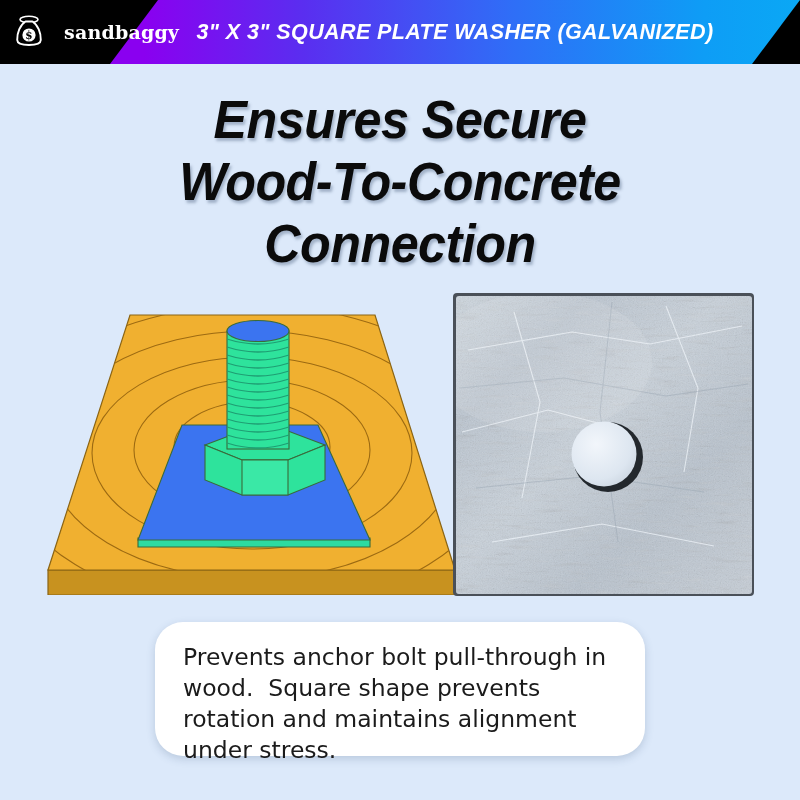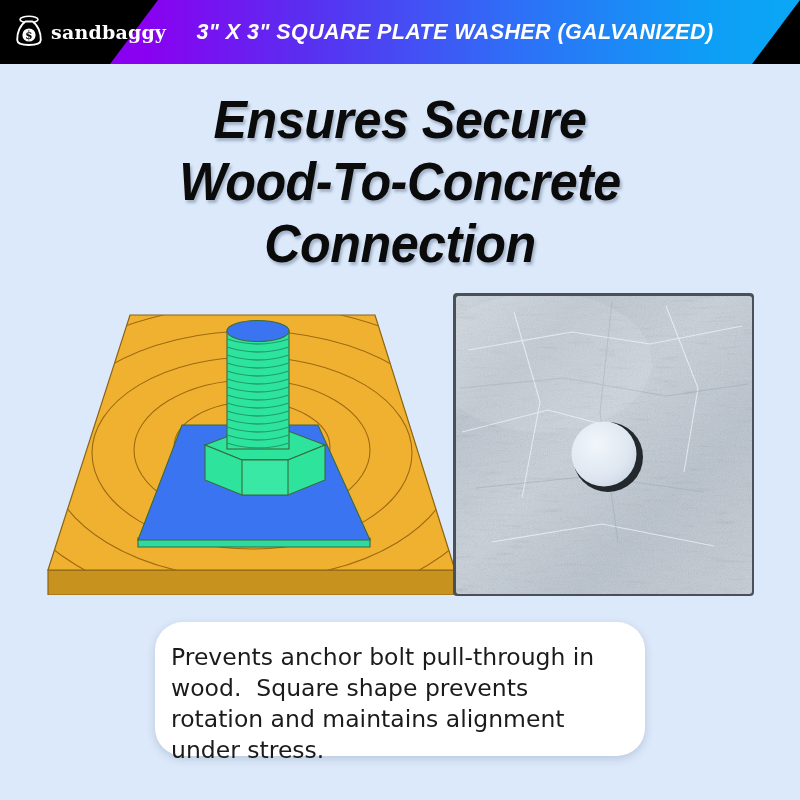--- a/index.html
+++ b/index.html
@@ -60,20 +60,21 @@
     z-index: 3;
   }
   .logo-icon { display: block; }
   .logo-text {
     color: #ffffff;
     font-size: 19px;
     font-weight: bold;
     letter-spacing: 0.2px;
     font-family: "DejaVu Serif", serif;
     text-transform: lowercase;
+    margin-left: 13px;
   }
 
   
   .headline {
     position: absolute;
     left: 0; top: 88px;
     width: 800px;
     text-align: center;
     color: #0b0b0b;
     font-size: 54px;
@@ -103,21 +104,21 @@
   
   .caption-card {
     position: absolute;
     left: 155px; top: 622px;
     width: 490px;
     height: 134px;
     box-sizing: border-box;
     background: #ffffff;
     border-radius: 28px;
     box-shadow: 0 3px 8px rgba(60,85,125,0.22);
-    padding: 20px 30px 0 16px;
+    padding: 20px 30px 0 28px;
   }
   .caption-text {
     color: #1b1b1b;
     font-size: 23.5px;
     line-height: 31px;
     white-space: pre-wrap;
     font-family: "DejaVu Sans", sans-serif;
   }
 </style>
 </head>

